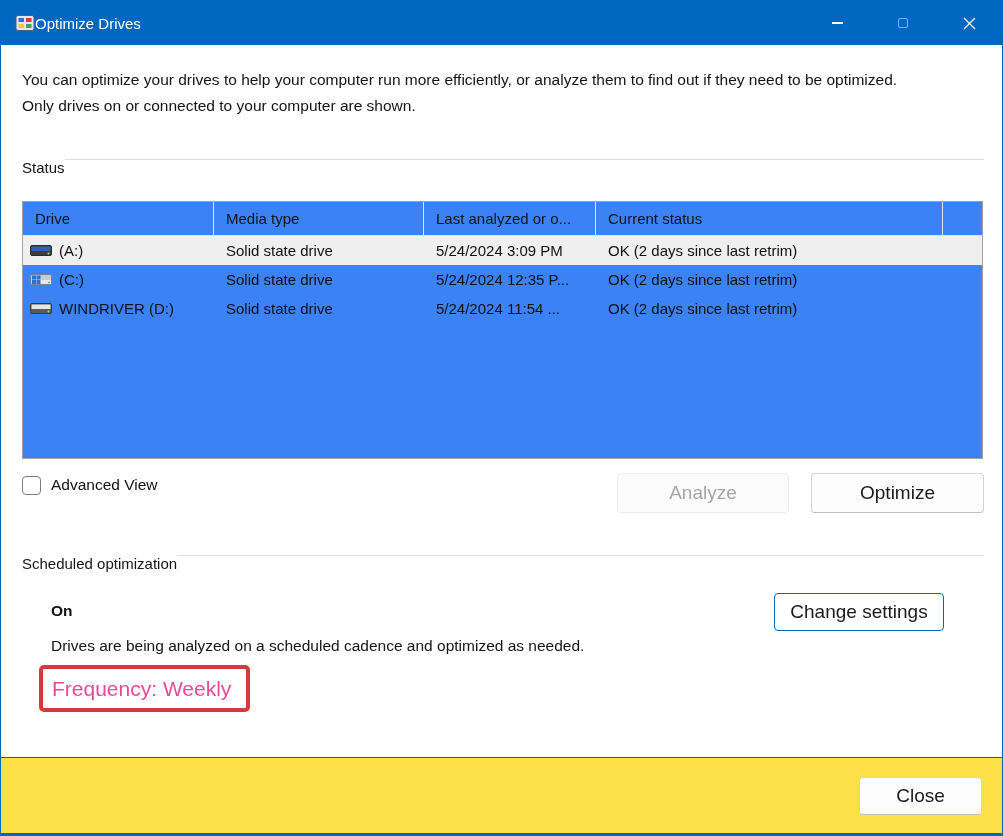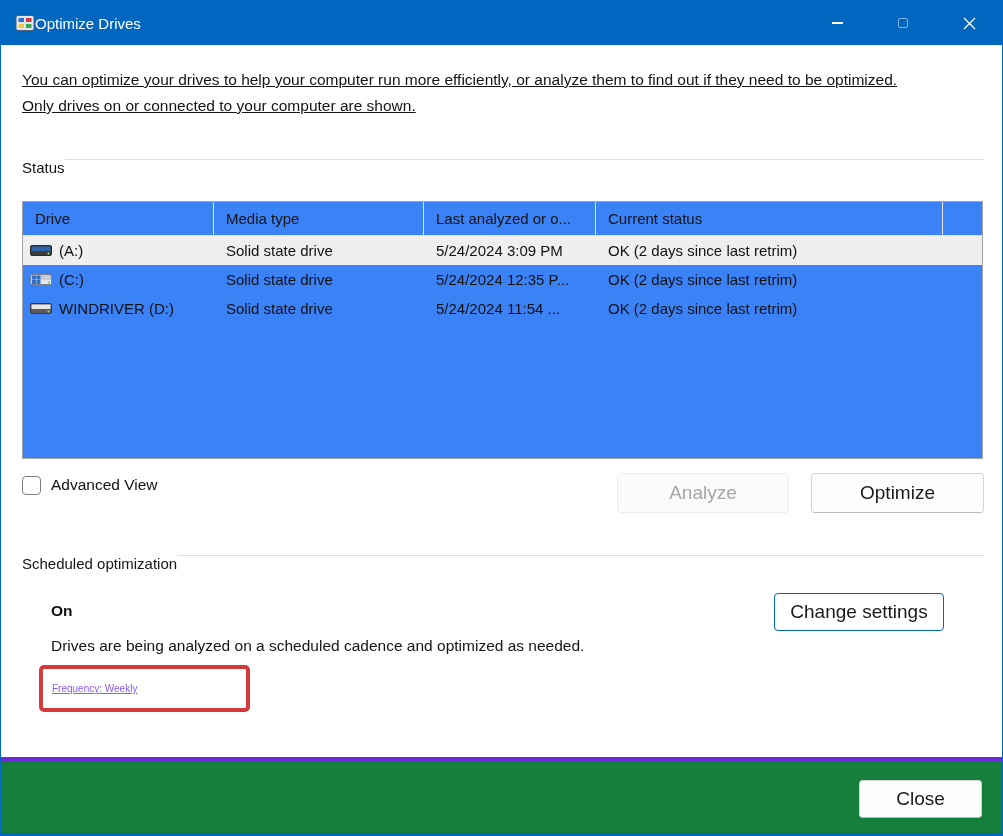--- a/index.html
+++ b/index.html
@@ -10,21 +10,21 @@
   }
   
   .titlebar { position:absolute; top:0; left:0; right:0; height:44px; background:#0067c0; display:flex; align-items:center; }
   .app-icon { margin-left:14px; display:flex; align-items:center; }
   .title-text { font-size:15px; color:#fff; }
   .win-controls { position:absolute; right:0; top:0; height:44px; display:flex; }
   .win-btn { width:66px; height:44px; display:flex; align-items:center; justify-content:center; cursor:pointer; background:transparent; border:none; padding:0; }
   .glyph-min { width:11px; height:1.5px; background:#ffffff; display:inline-block; }
   .glyph-max { width:10px; height:10px; border:1.3px solid rgba(255,255,255,0.5); display:inline-block; box-sizing:border-box; border-radius:2px; }
   
-  .intro { position:absolute; left:21px; top:66px; width:908px; margin:0; font-size:15.5px; line-height:26px; color:#141414;text-decoration:underline; }
+  .intro { position:absolute; left:21px; top:66px; width:908px; margin:0; font-size:15.5px; line-height:26px; color:#141414; }
   
   .section-hdr { position:absolute; left:21px; right:18px; display:flex; align-items:flex-start; gap:0; font-size:15px; color:#141414; }
   .section-hdr .line { flex:1; height:1px; background:#dddddd; }
   .hdr-status { top:158px; }
   .hdr-sched { top:554px; }
   
   .drive-table { position:absolute; left:21px; top:200px; width:961px; height:258px; border:1px solid #a3a3a3; box-sizing:border-box; font-size:15px; background:#3b82f6; }
   .t-header { display:flex; height:33px; border-bottom:1px solid #e3e3e3; }
   .th { box-sizing:border-box; border-right:1px solid #e3e3e3; display:flex; align-items:center; padding-left:12px; color:#141414; }
   .t-row { display:flex; height:29px; align-items:center; }
@@ -43,23 +43,23 @@
   .btn { position:absolute; box-sizing:border-box; border-radius:4px; font-size:19px; font-family:"Liberation Sans", sans-serif; cursor:pointer;
          background:#fdfdfd; border:1px solid #d4d4d4; border-bottom-color:#bdbdbd; color:#1a1a1a; display:flex; align-items:center; justify-content:center; }
   .btn-analyze { left:616px; top:472px; width:172px; height:40px; background:#fbfbfb; border:1px solid #ececec; color:#a6a6a6; cursor:default; }
   .btn-optimize { left:810px; top:472px; width:173px; height:40px;text-align:center; }
   .btn-change { left:773px; top:592px; width:170px; height:38px; background:#ffffff; border:1px solid #0067c0; }
   .btn-close { left:858px; top:19px; width:123px; height:38px; position:absolute; }
   
   .sched-state { position:absolute; left:50px; top:601px; font-size:15.5px; font-weight:bold; color:#111; }
   .sched-desc { position:absolute; left:50px; top:636px; font-size:15.5px; color:#141414; }
   .freq-box { position:absolute; left:38px; top:664px; width:211px; height:47px; border:4px solid #d53a3a; border-radius:5px; box-sizing:border-box; display:flex; align-items:center; padding-left:9px; }
-  .freq-text { font-size:10px; color:#8b5cf6; white-space:nowrap;text-decoration:underline; }
+  .freq-text { font-size:21px; color:#ec4899; white-space:nowrap; }
   
-  .dialog-footer { position:absolute; left:0; right:0; bottom:0; height:76px; background:#15803d; border-top:4px solid #6d28d9; box-sizing:border-box; }
+  .dialog-footer { position:absolute; left:0; right:0; bottom:0; height:76px; background:#fde047; border-top:1px solid #6d28d9; box-sizing:border-box; }
 </style>
 </head>
 <body>
 
 <div class="window">
 
   <header class="titlebar">
     <span class="app-icon">
       <svg width="20" height="20" viewBox="0 0 20 20">
         <rect x="1" y="2.5" width="18" height="15" rx="2" fill="#dfe7f2" stroke="#51607a" stroke-width="1"></rect>

